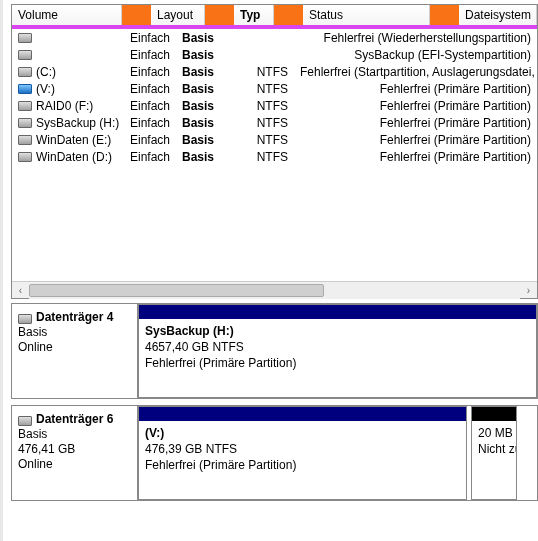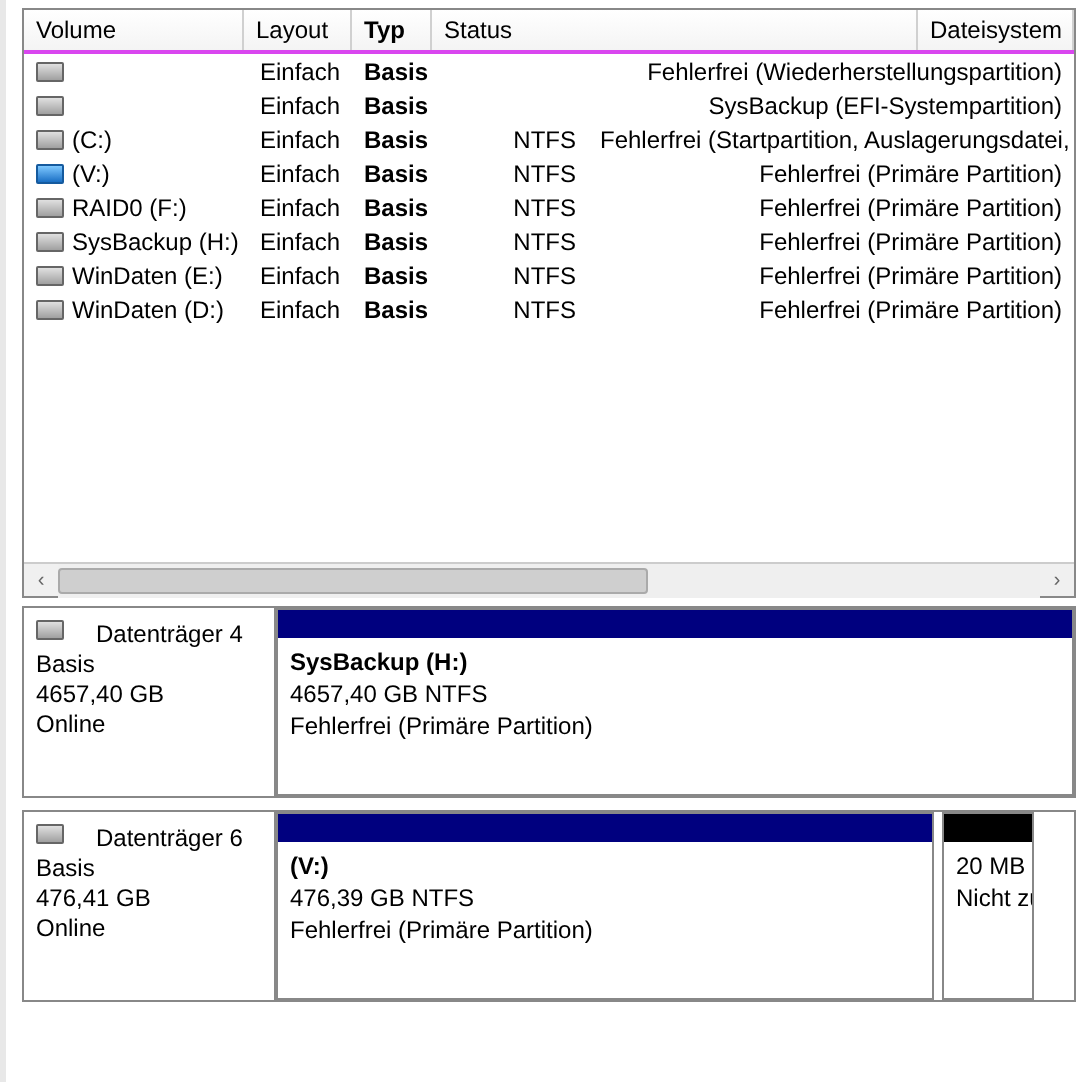--- a/index.html
+++ b/index.html
@@ -17,22 +17,23 @@
   .upper {
     height: 295px;
     display: flex;
     flex-direction: column;
     border: 1px solid #888;
     margin: 4px 0 0 8px;
   }
   .header-row {
     display: flex;
     background: #f97316;
-    border-bottom: 2px solid #d946ef;
+    border-bottom: 4px solid #d946ef;
     flex-shrink: 0;
+    gap: 29px;
   }
   .header-cell {
     padding: 3px 6px 3px 6px;
     border-right: 1px solid #d0d0d0;
     font-size: 12px;
     white-space: nowrap;
     overflow: hidden;
     text-align: left;
     background: linear-gradient(#fff,#f4f4f4);
   }
@@ -83,21 +84,21 @@
     margin-bottom: 6px;
     background:#fff;
     min-height: 96px;
   }
   .disk-left {
     width: 126px;
     padding: 6px 6px 6px 6px;
     border-right: 1px solid #888;
     flex-shrink:0;
   }
-  .disk-left .title { font-weight: normal; display:flex; align-items:flex-start; gap:16px;}
+  .disk-left .title { font-weight: bold; display:flex; align-items:flex-end; gap:4px;}
   .disk-left .line { margin-top:1px; }
   .disk-right {
     flex:1;
     display:flex;
     flex-direction:column;
   }
   .part-strip {
     display:flex;
     flex:1;
     gap:4px;
@@ -231,21 +232,20 @@
 </div>
 
 <div class="lower" id="disks">
     <div class="disk-block">
     <div class="disk-left">
       <div class="title">
         <span class="disk-icon"></span>
         <span>Datenträger 4</span>
       </div>
       <div class="line">Basis</div>
-      <div class="line">4657,40 GB</div>
       <div class="line">Online</div>
     </div>
     <div class="disk-right">
       <div class="part-strip">
     <div class="partition" style="width:100%">
       <div class="part-bar bar-blue"></div>
       <div class="part-body">
         <div class="pname">SysBackup  (H:)</div>
         <div>4657,40 GB NTFS</div>
         <div>Fehlerfrei (Primäre Partition)</div>

